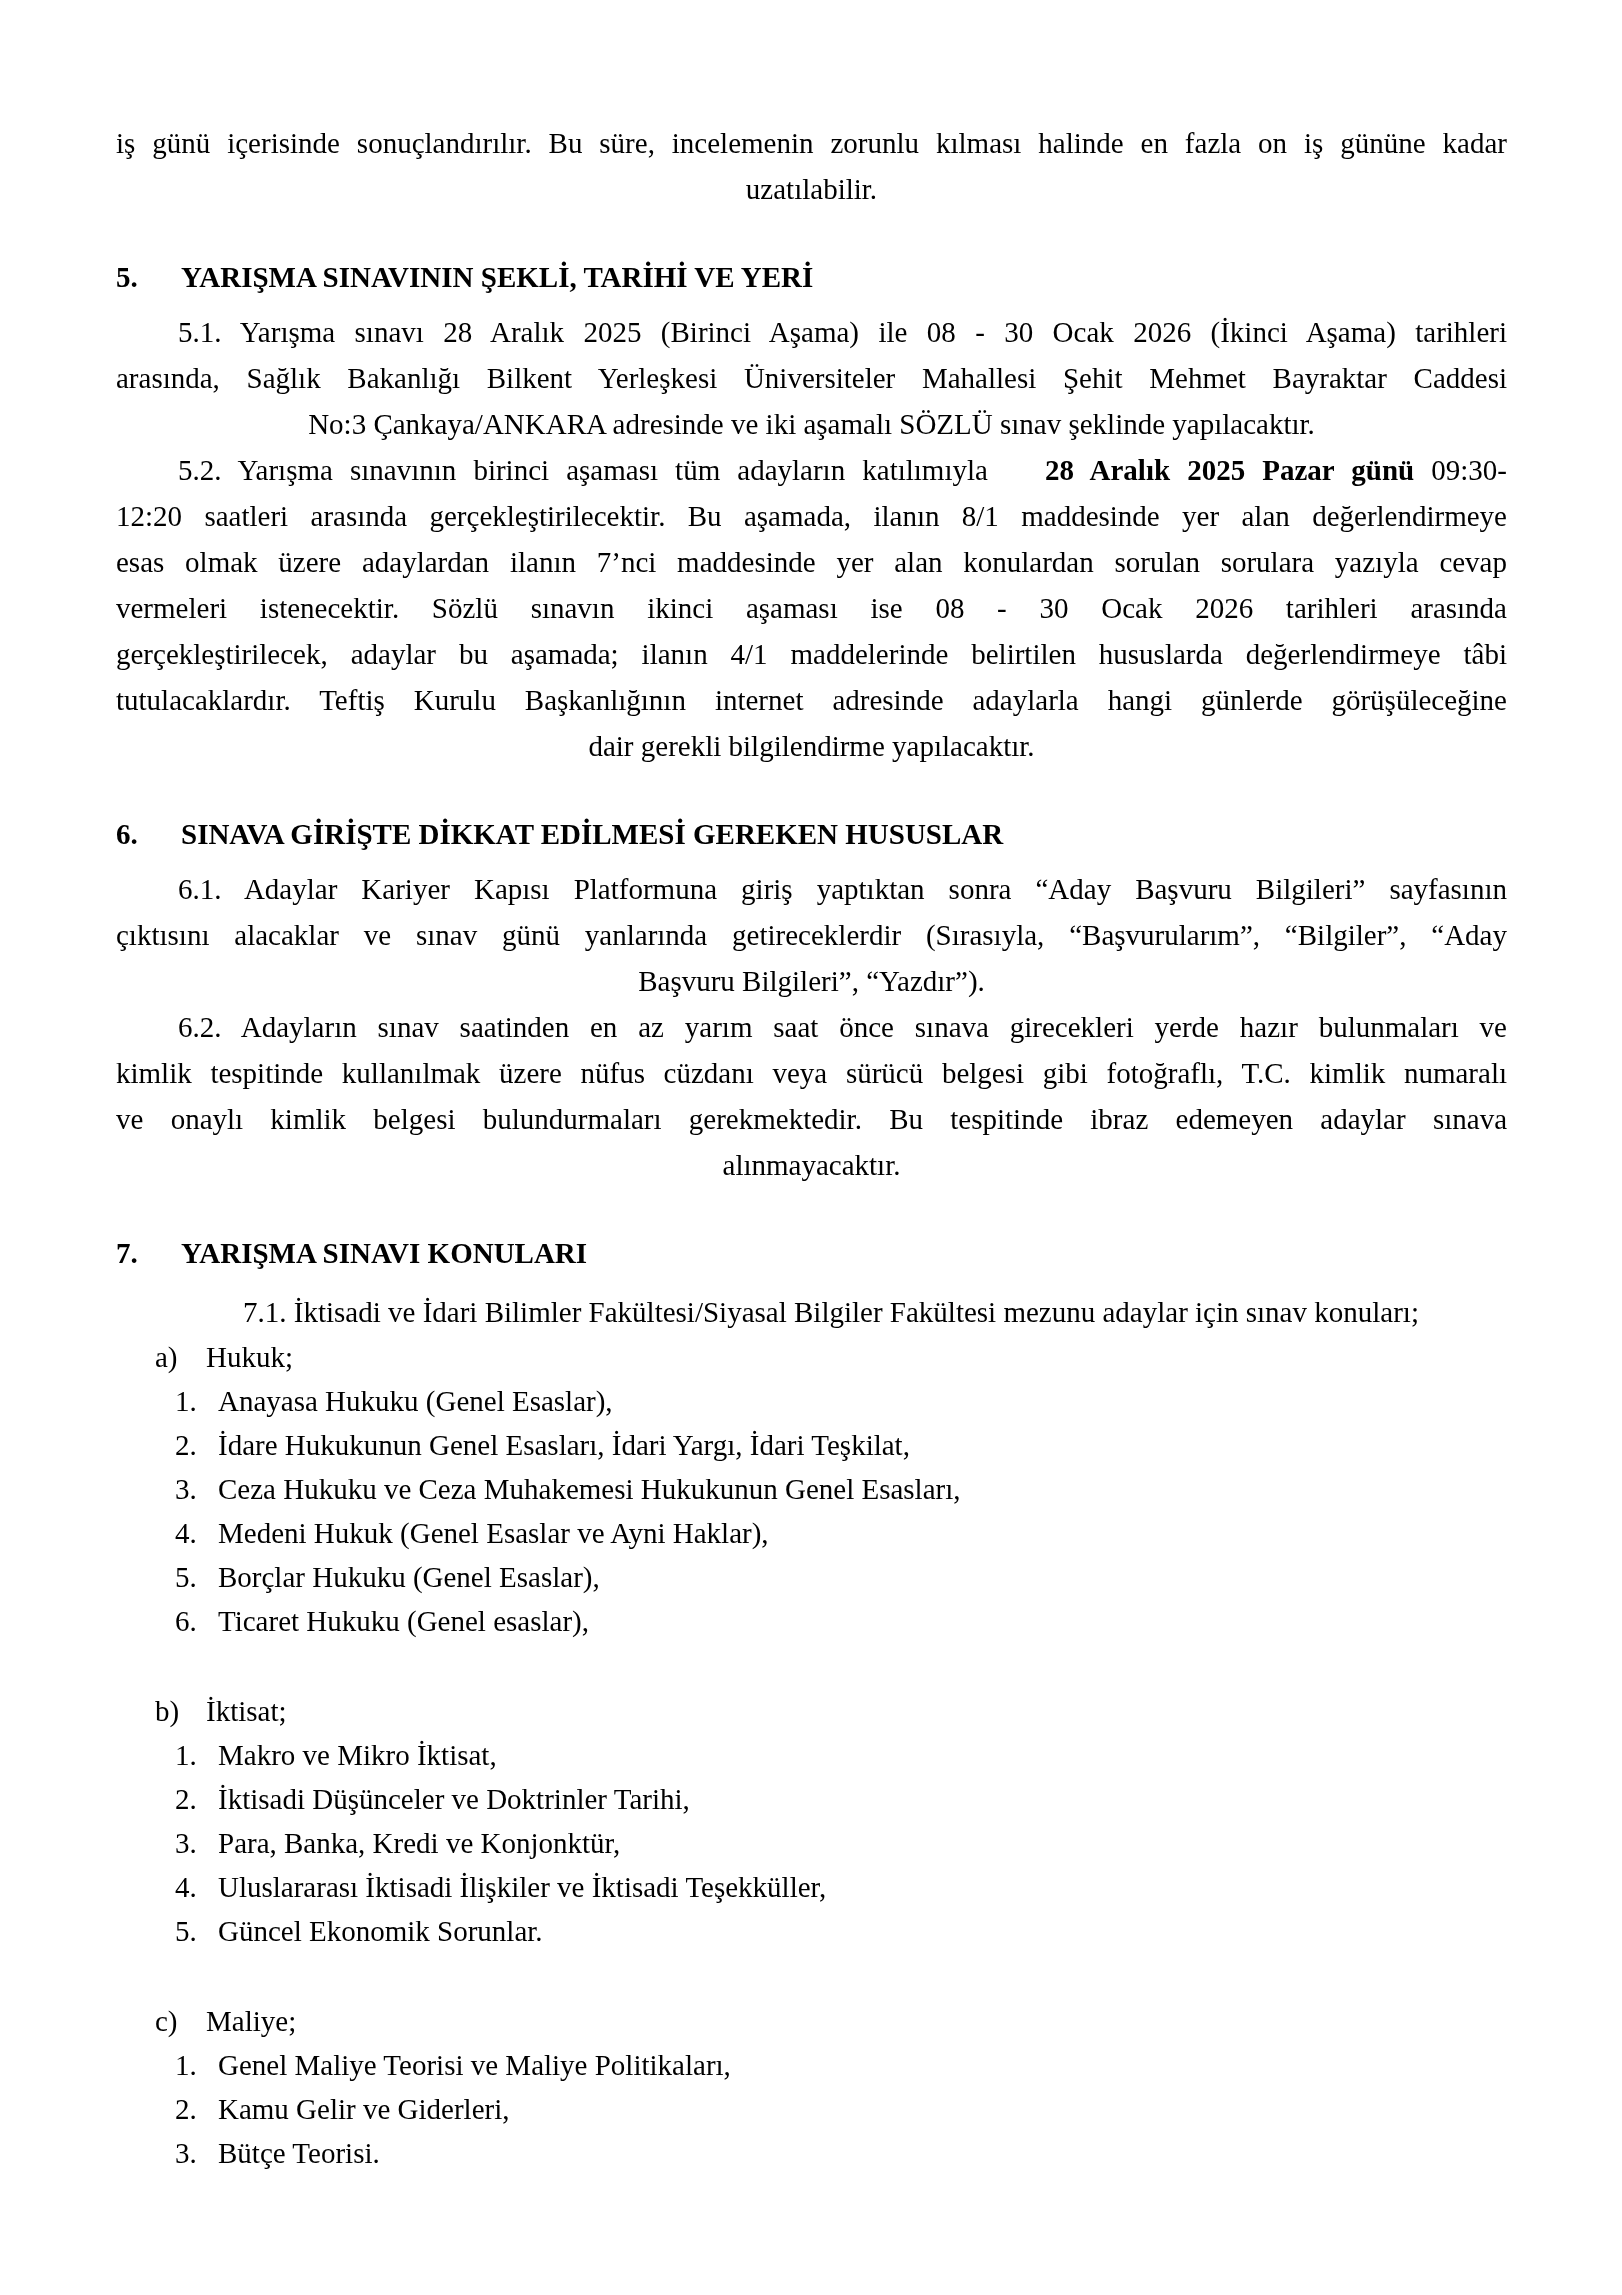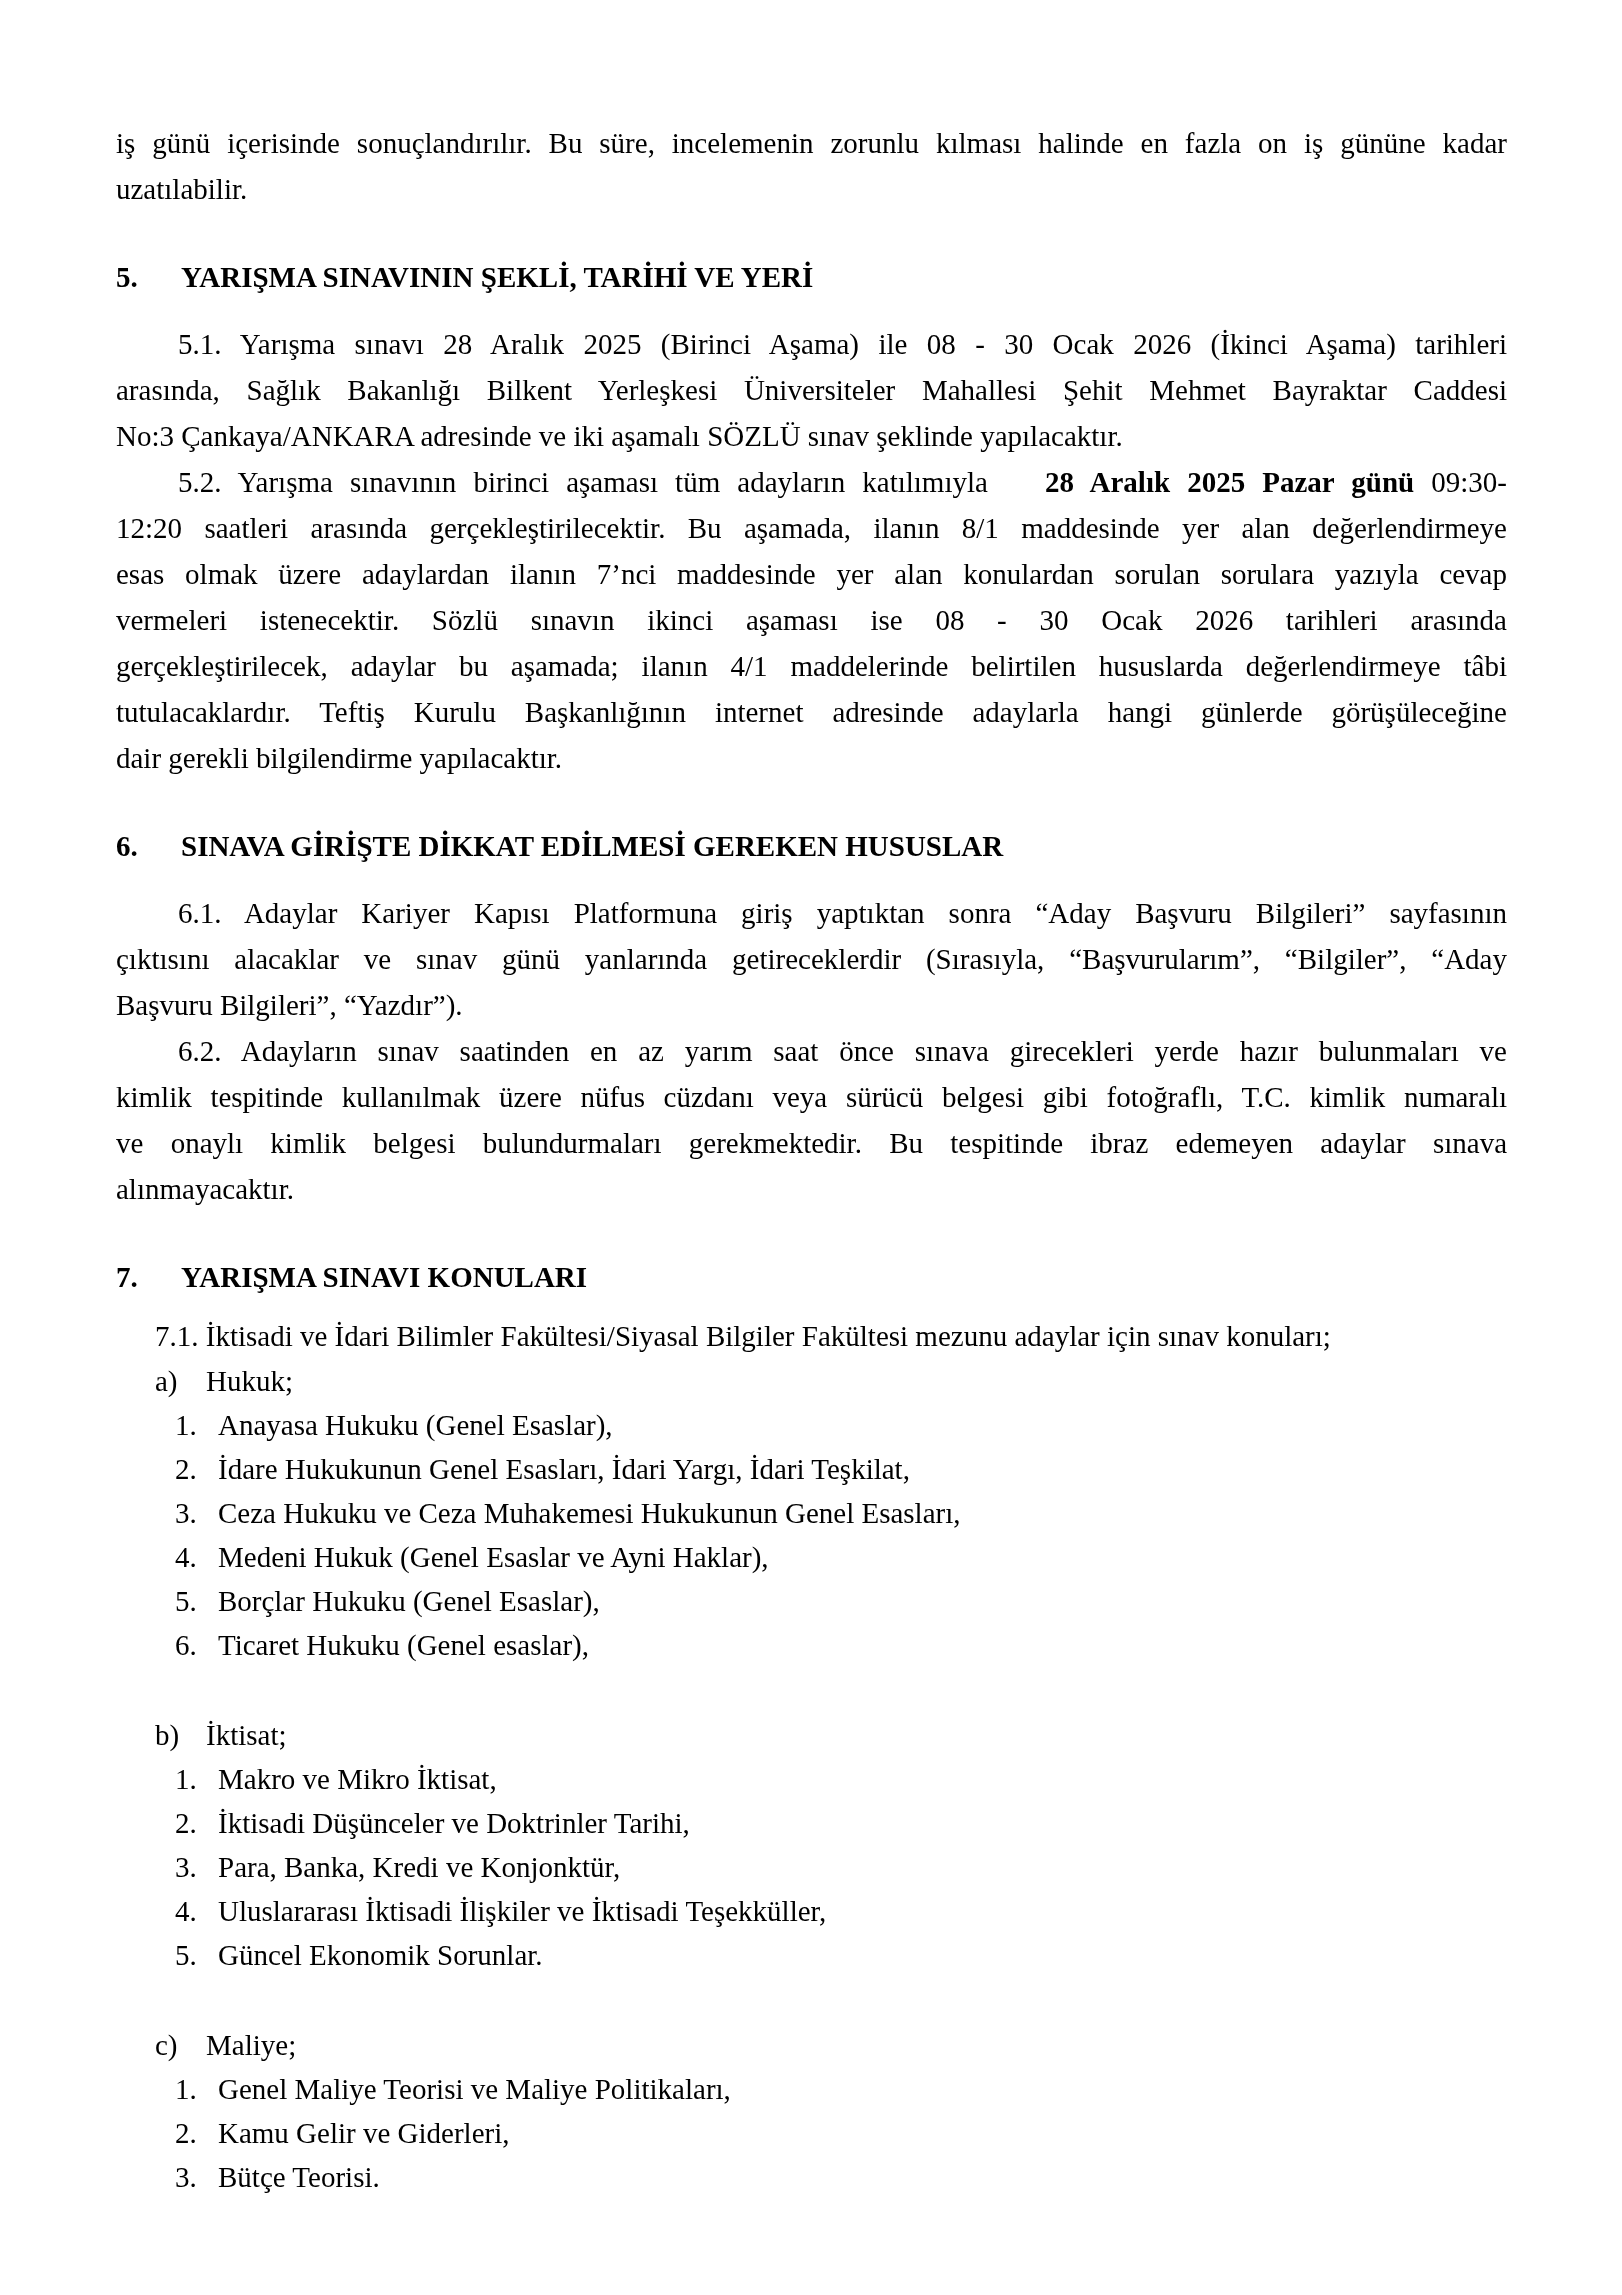--- a/index.html
+++ b/index.html
@@ -19,39 +19,40 @@
   .doc {
     position: absolute;
     left: 116px;
     top: 120px;
     width: 1391px;
   }
   .line {
     height: 46px;
     line-height: 46px;
     overflow: hidden;
+    text-align: center;
   }
   .jline {
     text-align: justify;
     text-align-last: justify;
   }
   .findent {
     text-indent: 62px;
   }
   .b { font-weight: bold; margin-left: 40px; }
   .heading {
     display: flex;
     font-weight: bold;
     margin-top: 42px;
     height: 46px;
     line-height: 46px;
   }
   .hnum { width: 65px; flex: none; }
   .htitle { flex: 1; }
-  .heading + .paragraph { margin-top: 21px; }
+  .heading + .paragraph { margin-top: 9px; }
   .paragraph.sub { margin-top: 13px; padding-left: 39px; }
   .item {
     display: flex;
     height: 44px;
     line-height: 44px;
     overflow: hidden;
   }
   .item.letter { padding-left: 39px; }
   .item.letter .marker { width: 51px; flex: none; }
   .item.number { padding-left: 59px; }

